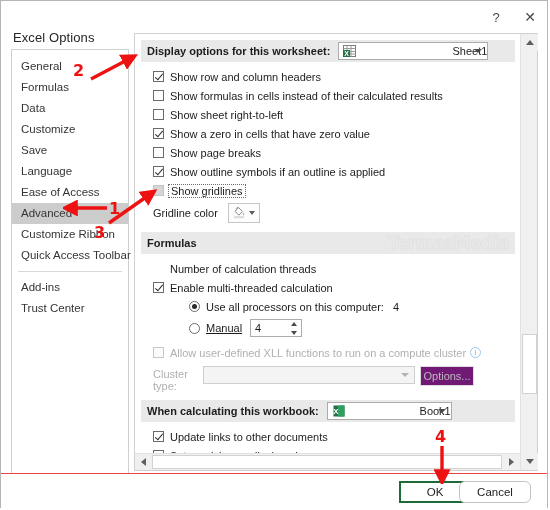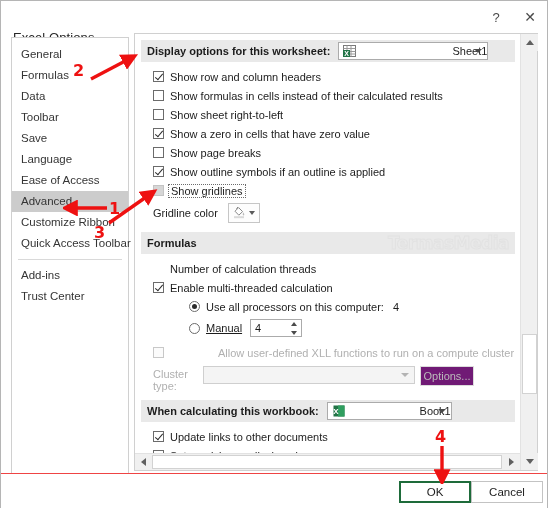--- a/index.html
+++ b/index.html
@@ -65,21 +65,21 @@
   .dlg-body {
     position: absolute;
     left: 0; top: 32px;
     right: 0;
     height: 440px;
   }
 
   
   .sidebar {
     position: absolute;
-    left: 10px; top: 4px;
+    left: 10px; top: 16px;
     width: 118px;
     height: 438px;
     border: 1px solid #d0d0d0;
     background: #ffffff;
     box-sizing: border-box;
     padding-top: 6px;
   }
   .nav-item {
     height: 21px;
     line-height: 21px;
@@ -454,21 +454,21 @@
     display: flex;
     align-items: center;
     justify-content: center;
     box-sizing: border-box;
     cursor: default;
   }
   .btn.ok {
     right: 76px;
     border: 2px solid #1e6b3a;
   }
-  .btn.cancel { right: 4px; }
+  .btn.cancel { right: 16px; border-radius: 6px; }
 
   
   .annot {
     position: absolute;
     color: #ee1111;
     font-weight: bold;
     font-family: "DejaVu Sans", sans-serif;
     pointer-events: none;
     user-select: none;
   }
@@ -487,21 +487,21 @@
       <div class="title-btn close">✕</div>
     </div>
   </div>
 
   <div class="dlg-body">
 
     <div class="sidebar">
       <div class="nav-item">General</div>
       <div class="nav-item">Formulas</div>
       <div class="nav-item">Data</div>
-      <div class="nav-item">Toolbar</div>
+      <div class="nav-item">Customize</div>
       <div class="nav-item">Save</div>
       <div class="nav-item">Language</div>
       <div class="nav-item">Ease of Access</div>
       <div class="nav-item selected">Advanced</div>
       <div class="nav-item">Customize Ribbon</div>
       <div class="nav-item">Quick Access Toolbar</div>
       <div class="nav-sep"></div>
       <div class="nav-item">Add-ins</div>
       <div class="nav-item">Trust Center</div>
     </div>
@@ -598,21 +598,21 @@
               <span class="radio"></span>
               <span class="row-label u">Manual</span>
               <span class="spinner">
                 <span class="sp-val">4</span>
                 <span class="sp-btns">
                   <span class="sp-up"></span>
                   <span class="sp-dn"></span>
                 </span>
               </span>
             </div>
-            <div class="row" style="margin-top:3px;gap:48px;">
+            <div class="row" style="margin-top:3px;">
               <span class="cbox disabled"></span>
               <span class="row-label disabled">Allow user-defined XLL functions to run on a compute cluster</span>
               <span class="info-ic">i</span>
             </div>
 
             <div style="display:flex; align-items:flex-start; margin-top:4px;">
               <div style="width:46px; line-height:12px; padding-top:2px;">
                 <div class="row-label disabled">Cluster</div>
                 <div class="row-label disabled">type:</div>
               </div>

